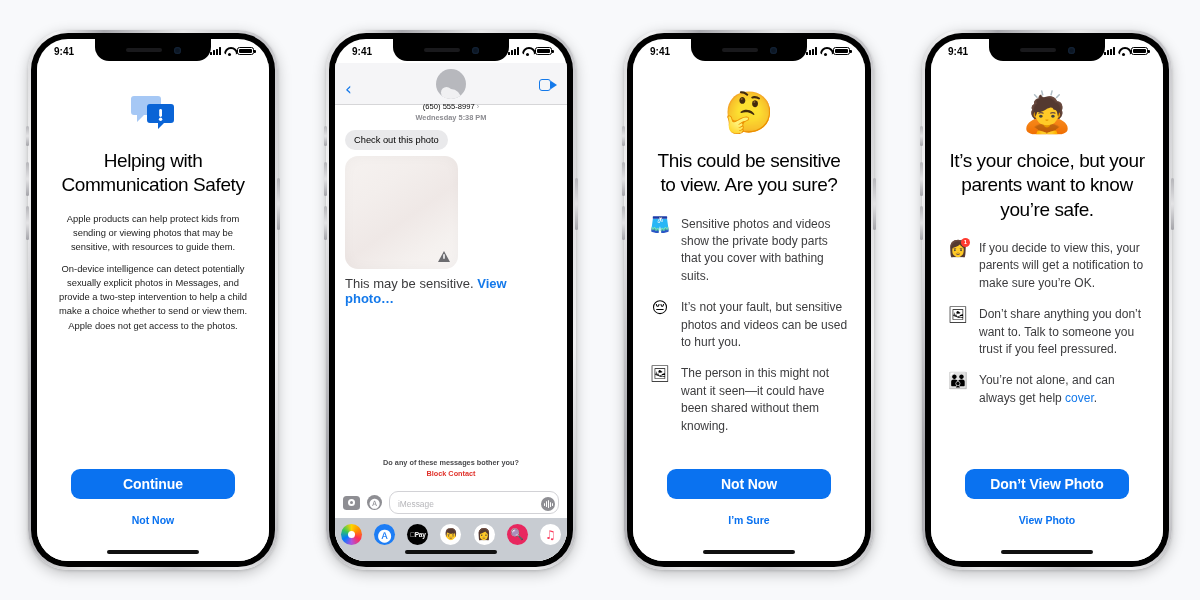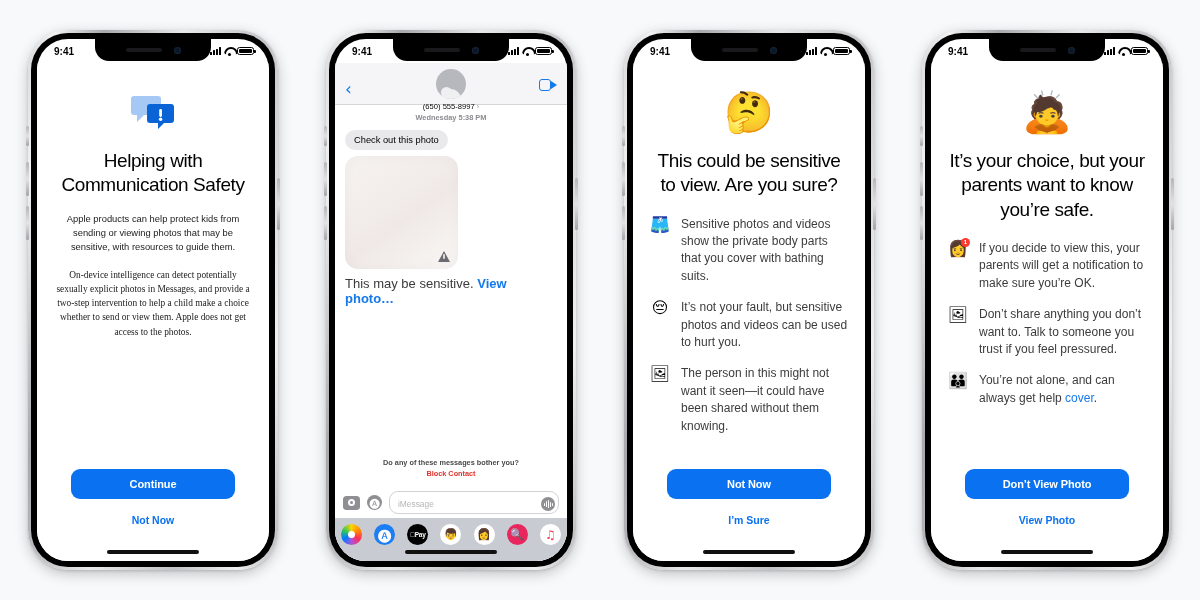--- a/index.html
+++ b/index.html
@@ -186,21 +186,21 @@
     letter-spacing: -0.4px;
     color: #000;
   }
   .pane-para {
     margin-top: 14px;
     font-size: 9.4px;
     line-height: 1.52;
     color: #1b1b1b;
     max-width: 200px;
   }
-  .pane-para + .pane-para { margin-top: 13px; font-family: Liberation Serif, serif; }
+  .pane-para + .pane-para { margin-top: 7px; }
 
   
   .bullets {
     margin-top: 18px;
     width: 100%;
     max-width: 210px;
     display: flex;
     flex-direction: column;
     gap: 14px;
     text-align: left;
@@ -248,21 +248,21 @@
     flex-direction: column;
     align-items: center;
   }
   .btn-primary {
     width: 100%;
     height: 30px;
     border: none;
     border-radius: 9px;
     background: #0a72f0;
     color: #fff;
-    font-size: 11px;
+    font-size: 14px;
     font-weight: bold;
     font-family: "Liberation Sans", sans-serif;
     letter-spacing: -0.1px;
     cursor: pointer;
   }
   .btn-secondary {
     margin-top: 14px;
     background: none;
     border: none;
     color: #0a72f0;

